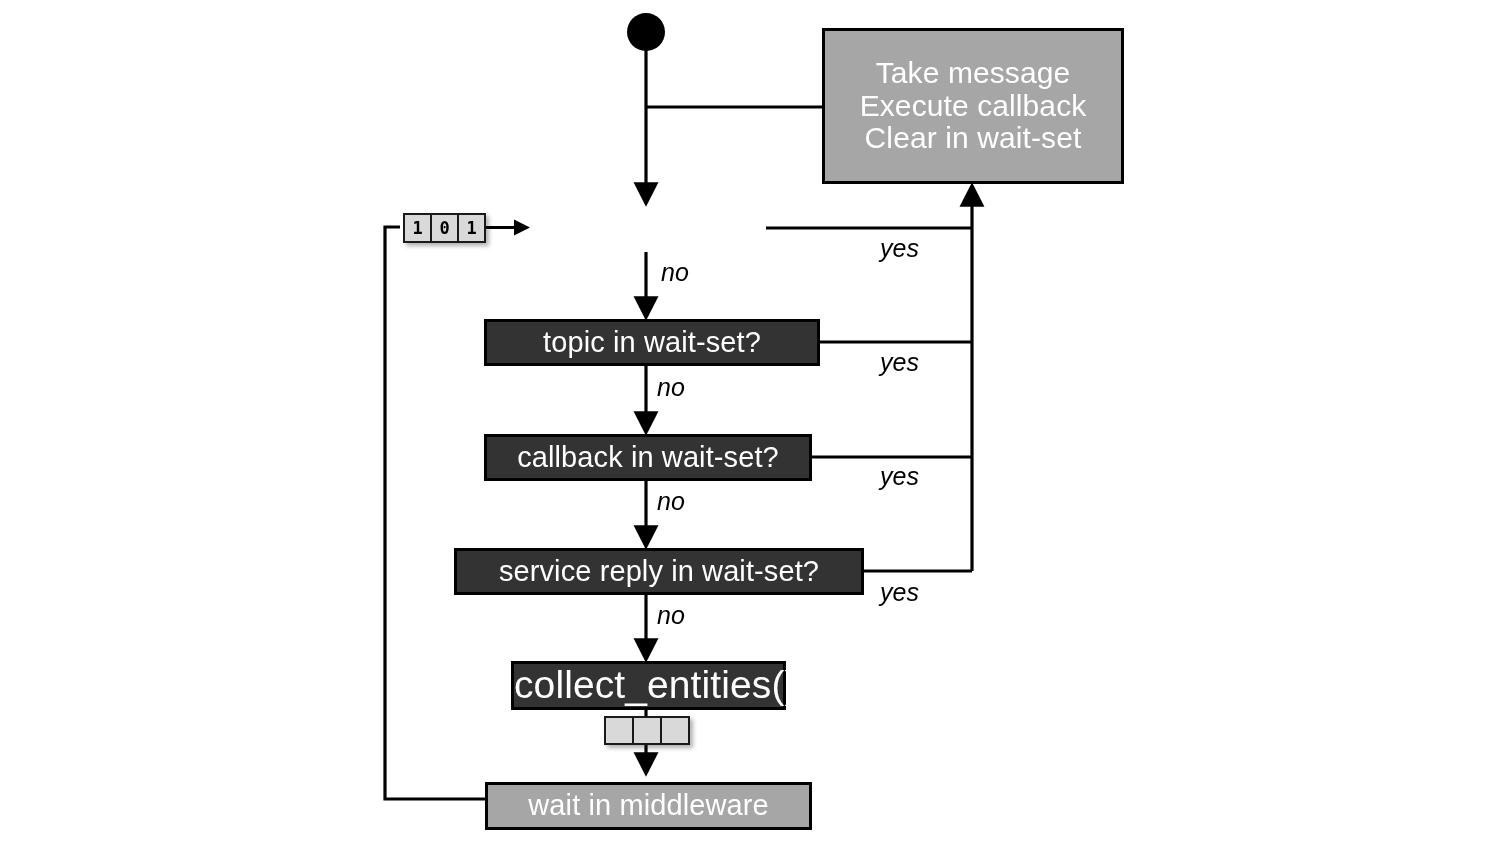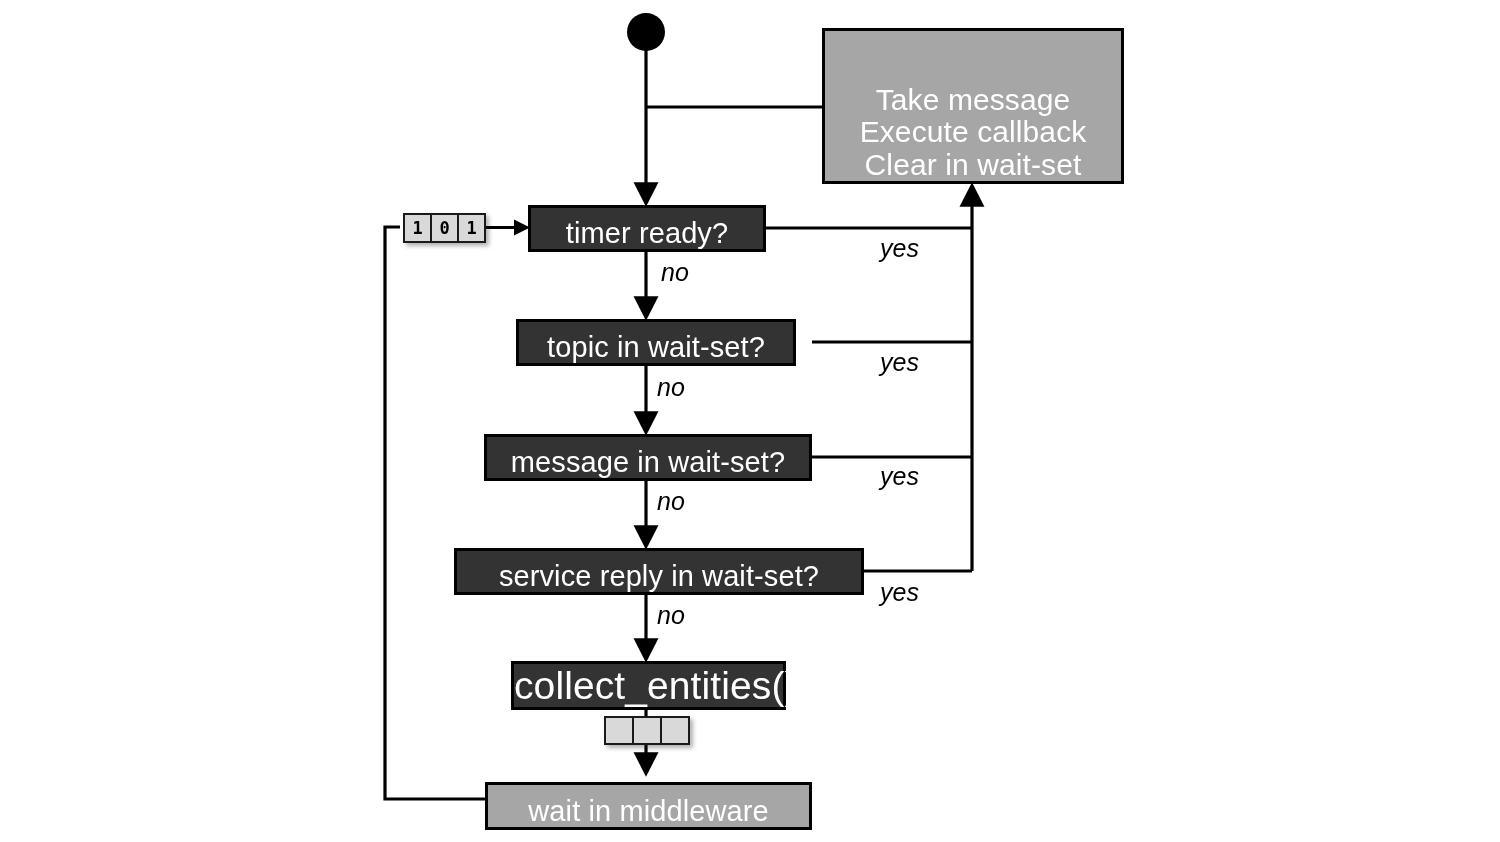--- a/index.html
+++ b/index.html
@@ -22,21 +22,21 @@
     left: 0;
     top: 0;
     width: 1500px;
     height: 842px;
   }
   .node-box {
     position: absolute;
     box-sizing: border-box;
     border: 3px solid #000000;
     display: flex;
-    align-items: flex-end;
+    align-items: center;
     justify-content: center;
     text-align: center;
     color: #ffffff;
     font-family: "Liberation Sans", sans-serif;
     line-height: 1.08;
     letter-spacing: 0.1px;
   }
   .node-dark {
     background: #333333;
   }
@@ -117,30 +117,27 @@
   </svg>
 
   <div class="start-node" style="left:627px; top:13px; width:38px; height:38px;"></div>
 
   <div class="node-box node-gray" style="left:822px; top:28px; width:302px; height:156px; font-size:30px;">
     <span class="node-label">Take message
 Execute callback
 Clear in wait-set</span>
   </div>
 
-  <div class="node-box node-dark" style="left:528px; top:205px; width:238px; height:47px; font-size:29px;">
-    <span class="node-label">timer ready?</span>
-  </div>
 
-  <div class="node-box node-dark" style="left:484px; top:319px; width:280px; height:47px; font-size:29px;margin-left:32px;">
+  <div class="node-box node-dark" style="left:484px; top:319px; width:336px; height:47px; font-size:29px;">
     <span class="node-label">topic in wait-set?</span>
   </div>
 
   <div class="node-box node-dark" style="left:484px; top:434px; width:328px; height:47px; font-size:29px;">
-    <span class="node-label">message in wait-set?</span>
+    <span class="node-label">callback in wait-set?</span>
   </div>
 
   <div class="node-box node-dark" style="left:454px; top:548px; width:410px; height:47px; font-size:29px;">
     <span class="node-label">service reply in wait-set?</span>
   </div>
 
   <div class="node-box node-dark" style="left:511px; top:661px; width:275px; height:49px; font-size:39px;">
     <span class="node-label">collect_entities()</span>
   </div>
 

